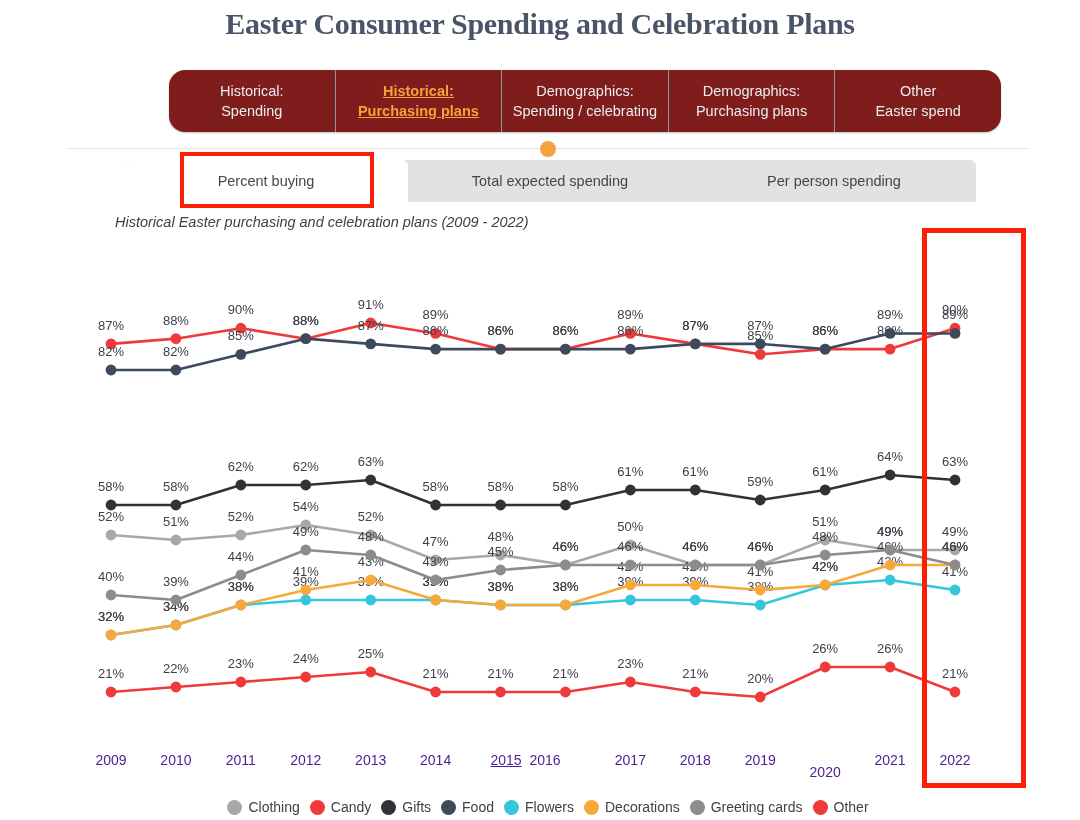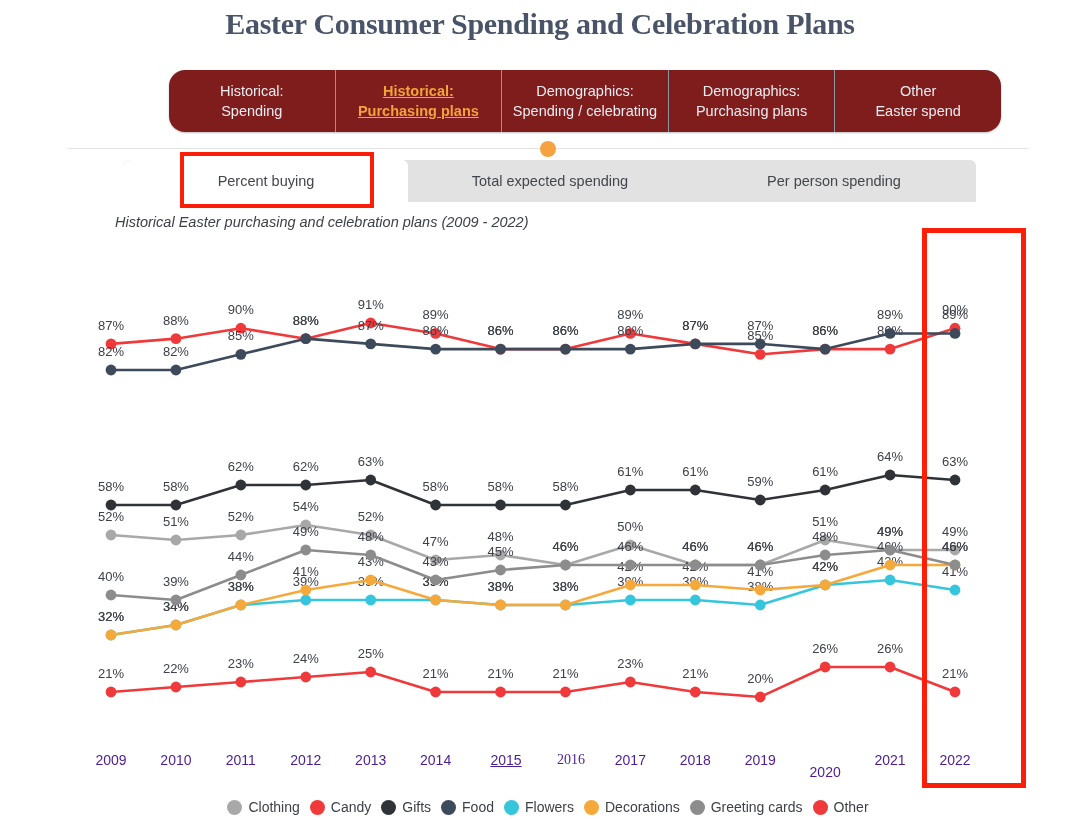--- a/index.html
+++ b/index.html
@@ -382,21 +382,21 @@
 <div id="year-highlight"></div>
 
 <div id="xaxis">
     <div class="xtick" style="left: 111px;">2009</div>
     <div class="xtick" style="left: 175.923px;">2010</div>
     <div class="xtick" style="left: 240.846px;">2011</div>
     <div class="xtick" style="left: 305.769px;">2012</div>
     <div class="xtick" style="left: 370.692px;">2013</div>
     <div class="xtick" style="left: 435.615px;">2014</div>
     <div class="xtick" style="left: 506px; text-decoration: underline;">2015</div>
-    <div class="xtick" style="left: 571px; font-family: Liberation Serif, serif;">2016</div>
+    <div class="xtick" style="left: 545px;">2016</div>
     <div class="xtick" style="left: 630.385px;">2017</div>
     <div class="xtick" style="left: 695.308px;">2018</div>
     <div class="xtick" style="left: 760.231px;">2019</div>
     <div class="xtick" style="left: 825.154px; margin-top: 12px;">2020</div>
     <div class="xtick" style="left: 890.077px;">2021</div>
     <div class="xtick" style="left: 955px;">2022</div>
   </div>
 
 <div id="legend">
     <div class="legend-item">

